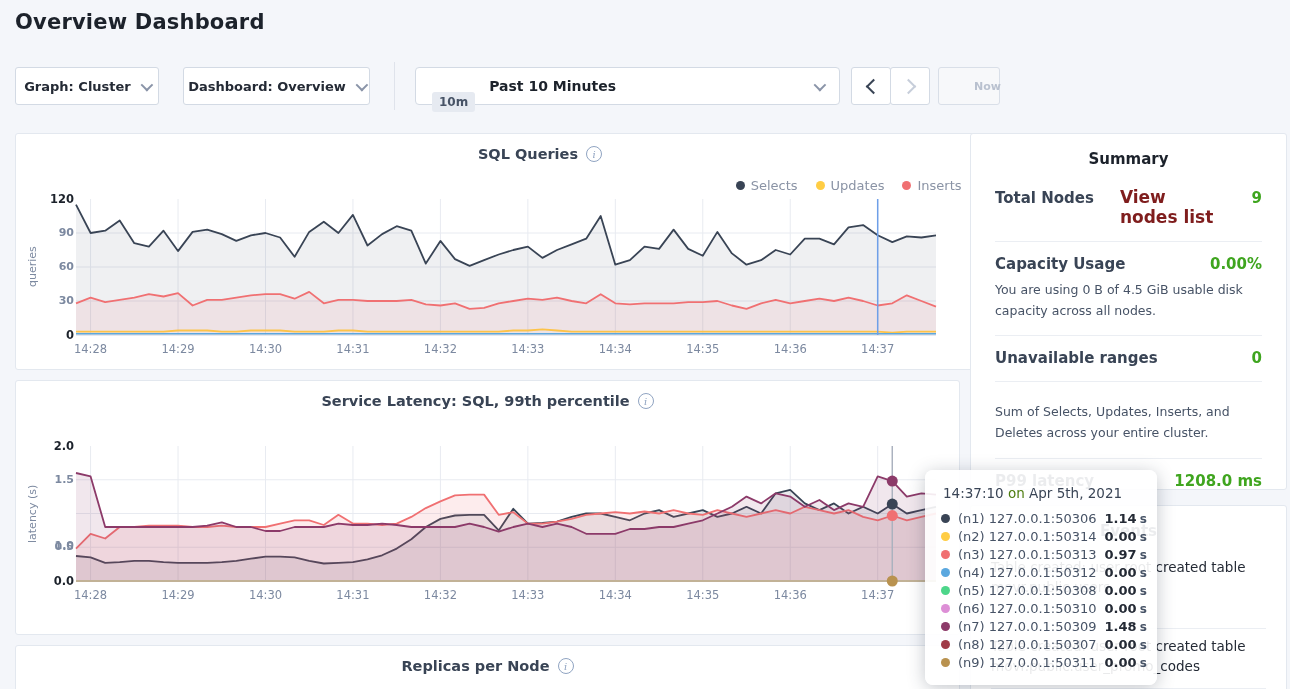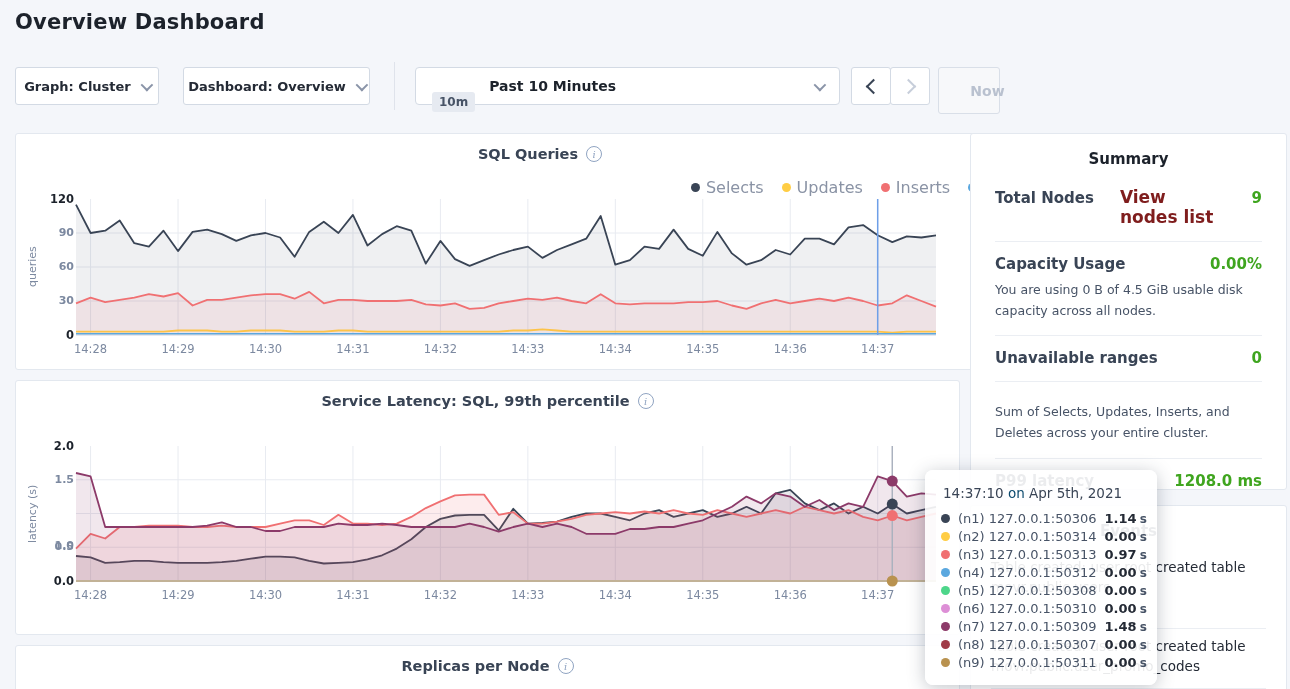--- a/index.html
+++ b/index.html
@@ -21,37 +21,37 @@
     position:absolute;left:415px;top:67px;width:425px;height:38px;background:#fff;border:1px solid #D3DAE4;border-radius:4px;
     display:flex;align-items:center;box-sizing:border-box;padding:0 16px;cursor:pointer;
   }
   .time-badge{background:#E6EAF1;color:#475366;font-size:12px;font-weight:700;border-radius:3px;padding:3px 7px;margin-right:14px;margin-top:32px;}
   .time-label{font-size:14px;font-weight:700;color:#1C222B;flex:1;text-align:left;}
   .arrow-btn{position:absolute;top:67px;width:40px;height:38px;background:#fff;border:1px solid #D3DAE4;border-radius:3px;box-sizing:border-box;display:flex;align-items:center;justify-content:center;cursor:pointer;}
   .chev{width:9px;height:9px;border-right:2.5px solid #394455;border-bottom:2.5px solid #394455;display:inline-block;}
   .chev.left{transform:rotate(135deg);margin-left:4px;}
   .chev.right{transform:rotate(-45deg);margin-right:4px;}
   .chev.disabled{border-color:#C7CEDA;}
-  .now-btn{position:absolute;left:938px;top:67px;width:62px;height:47px;background:#F7F8FA;border:1px solid #D9DFE8;border-radius:3px;box-sizing:border-box;
-    font-size:14px;font-weight:700;color:#B9C1CF;display:flex;align-items:center;justify-content:center;padding-left:37px;}
+  .now-btn{position:absolute;left:938px;top:67px;width:62px;height:38px;background:#F7F8FA;border:1px solid #D9DFE8;border-radius:3px;box-sizing:border-box;
+    font-size:11px;font-weight:700;color:#B9C1CF;display:flex;align-items:center;justify-content:center;padding-left:37px;}
   
   .panel{position:absolute;background:#fff;border:1px solid #E3E8EF;border-radius:3px;box-sizing:border-box;}
   .panel-sql{left:15px;top:133px;width:1050px;height:237px;}
   .panel-latency{left:15px;top:380px;width:945px;height:255px;}
   .panel-replicas{left:15px;top:645px;width:945px;height:110px;}
   .panel-summary{left:970px;top:133px;width:317px;height:357px;}
   .panel-events{left:970px;top:505px;width:317px;height:250px;}
   .chart-title-row{position:absolute;top:12px;left:0;right:0;display:flex;align-items:center;justify-content:center;gap:8px;}
   .chart-title{font-size:14.5px;font-weight:700;color:#394455;}
   .info-icon{
     width:16px;height:16px;border:1.5px solid #90A4C2;border-radius:50%;color:#90A4C2;
     font-size:10px;line-height:16px;text-align:center;font-style:italic;font-family:"DejaVu Serif",serif;display:inline-block;box-sizing:border-box;
   }
   .legend{position:absolute;right:20px;top:44px;display:flex;gap:18px;}
-  .legend-item{display:flex;align-items:center;gap:6px;font-size:16px;color:#8A93A5;cursor:pointer;}
+  .legend-item{display:flex;align-items:center;gap:6px;font-size:13px;color:#8A93A5;cursor:pointer;}
   .legend-dot{width:9px;height:9px;border-radius:50%;display:inline-block;}
   .ylabel{position:absolute;left:10px;font-size:11px;color:#7C89A0;writing-mode:vertical-rl;transform:rotate(180deg);text-align:center;}
   .yticks{position:absolute;left:20px;width:38px;}
   .ytick{position:absolute;right:0;font-size:11px;color:#7C89A0;font-weight:bold;}
   .ytick.bold{font-weight:700;color:#1C222B;font-size:11.5px;}
   .plot{position:absolute;left:60px;}
   .xlabels{position:absolute;left:60px;width:860px;height:14px;}
   .xlabel{position:absolute;transform:translateX(-50%);font-size:11.5px;color:#7C89A0;white-space:nowrap;}
   
   .summary-title{font-size:15px;font-weight:700;color:#1C222B;text-align:center;margin:16px 0 6px 0;}
@@ -68,21 +68,21 @@
   .event-items{padding:0 20px;}
   .event-item{padding:8px 0 12px 0;border-bottom:1px solid #EBEEF3;font-size:13.5px;color:#242A35;line-height:1.45;}
   .event-item.tall{min-height:58px;}
   
   .chart-tooltip{
     position:absolute;left:925px;top:470px;width:232px;z-index:50;
     background:rgba(255,255,255,0.9);border-radius:8px;box-shadow:0 3px 18px rgba(40,50,70,0.28);
     padding:13px 16px 14px 16px;box-sizing:border-box;
   }
   .tt-header{font-size:13.5px;color:#394455;margin:2px 0 8px 2px;}
-  .tt-header .tt-on{color:#0c4a6e;}
+  .tt-header .tt-on{color:#4d7c0f;}
   .tt-row{display:flex;align-items:center;gap:8px;font-size:13px;color:#475366;height:18px;}
   .tt-dot{width:9px;height:9px;border-radius:50%;flex:none;}
   .tt-label{flex:1;white-space:nowrap;}
   .tt-val{font-weight:700;color:#242A35;}
   .tt-unit{color:#475366;font-weight:700;font-size:12px;margin-left:3px;}
 </style>
 </head>
 <body>
 
 <h1 class="page-title">Overview Dashboard</h1>

